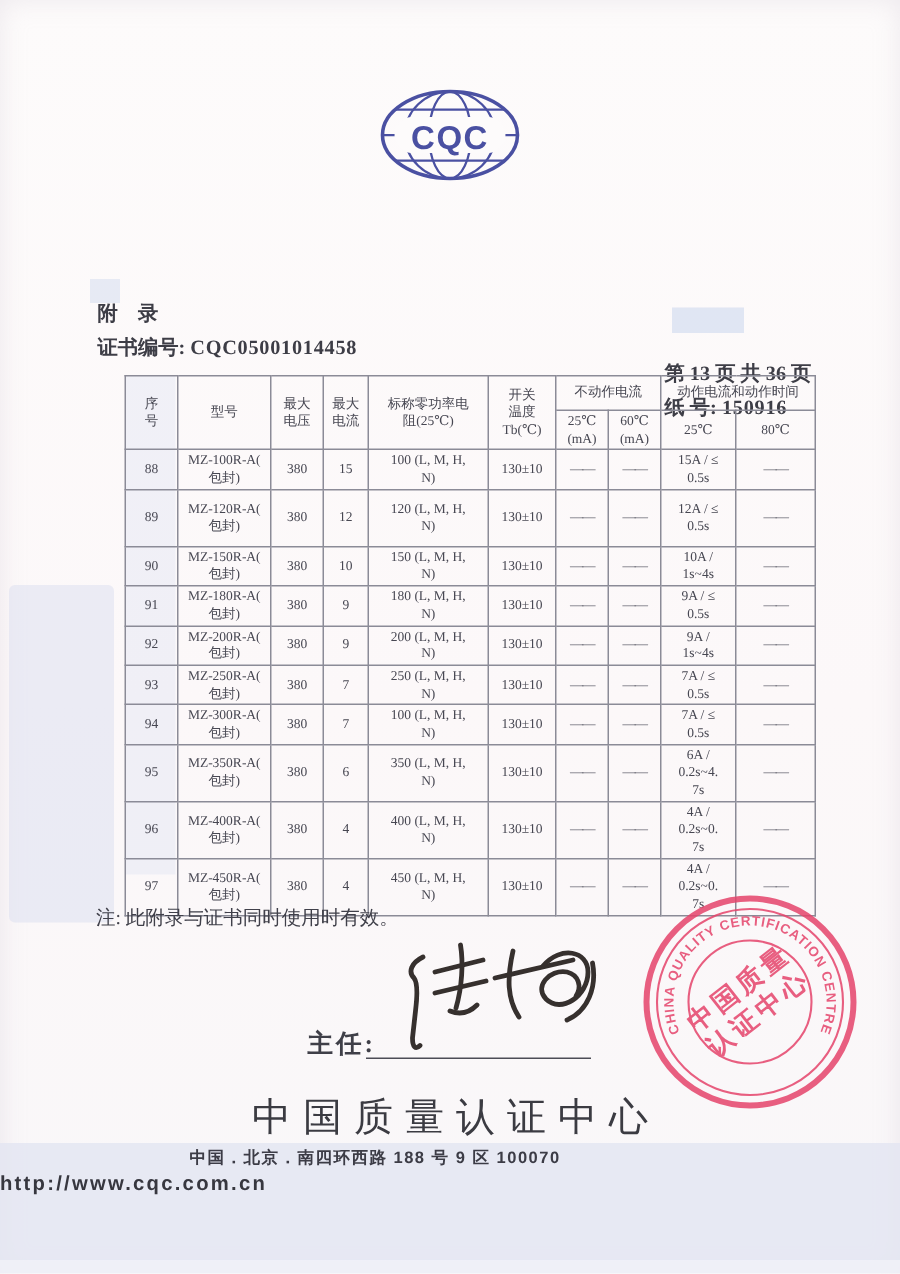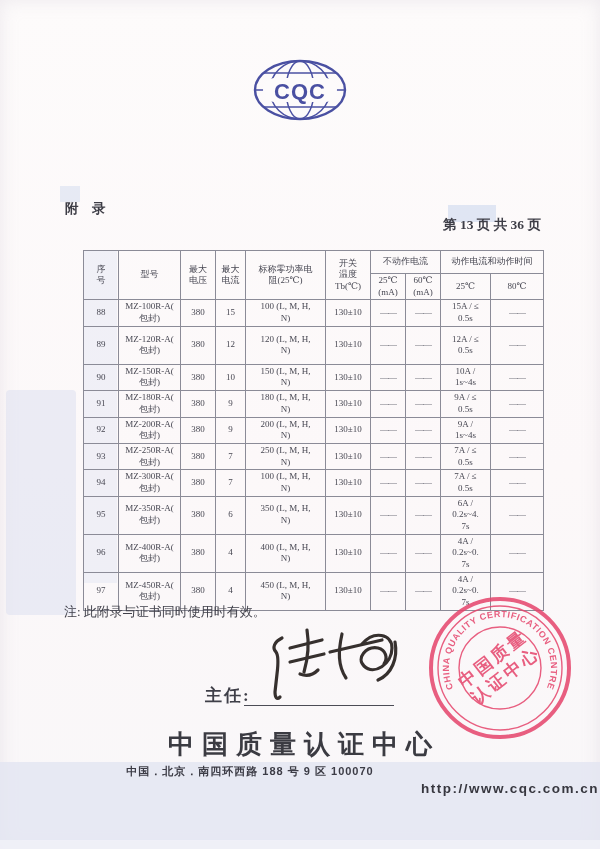--- a/index.html
+++ b/index.html
@@ -27,21 +27,21 @@
   .logo { position:absolute; left:250px; top:58px; }
   .title {
     position:absolute; left:0; top:124px; width:600px;
     text-align:center; font-size:29px; font-weight:bold;
     letter-spacing:13px; text-indent:13px; color:#4b4349;
   }
   .hdr-line { position:absolute; width:600px; font-size:13.5px; font-weight:bold; color:#3d3d46; white-space:pre; }
   .hdr-line1 { top:184px; }
   .hdr-line2 { top:207px; }
   .hdr-left  { position:absolute; left:65px; }
-  .hdr-right { position:absolute; left:443px; }
+  .hdr-right { position:absolute; left:443px;margin-top:24px; }
   .cert-val  { letter-spacing:.5px; }
 
   
   .tbl-wrap { position:absolute; left:83px; top:250px; }
   table { border-collapse:collapse; table-layout:fixed; width:460px; }
   th,td {
     border:1px solid #8b8b97; text-align:center; vertical-align:middle;
     font-size:9px; line-height:1.3; font-weight:normal; color:#474752;
     white-space:pre-line; padding:1px 0; overflow:hidden;
   }
@@ -55,29 +55,29 @@
   .sig-line { position:absolute; left:244px; top:705px; width:150px; border-bottom:1.6px solid #4c4c56; }
   .sig-svg { position:absolute; left:250px; top:622px; }
 
   
   .stamp { position:absolute; left:425px; top:593px; opacity:.85; }
 
   
   .footer-org {
     position:absolute; left:0; top:727px; width:600px; text-align:center;
     font-family:"Liberation Sans","DejaVu Sans",sans-serif;
-    font-size:26px; font-weight:bold; letter-spacing:8px; text-indent:8px; color:#3b3b42;
+    font-size:26px; font-weight:normal; letter-spacing:8px; text-indent:8px; color:#3b3b42;
   }
   .footer-addr {
     position:absolute; left:0; top:764px; width:500px; text-align:center;
     font-family:"Liberation Sans","DejaVu Sans",sans-serif;
     font-size:11px; font-weight:bold; color:#3c3c46; letter-spacing:1px;
   }
   .footer-url {
-    position:absolute; left:0; top:781px; width:599px; text-align:right;
+    position:absolute; left:0; top:781px; width:599px; text-align:left;
     font-family:"Liberation Sans","DejaVu Sans",sans-serif;
     font-size:13.5px; font-weight:bold; color:#37373f; letter-spacing:1.5px;
   }
 </style>
 </head>
 <body>
 
 <div class="page">
 
   <div class="tint band-bottom"></div>
@@ -97,20 +97,24 @@
       <line x1="5" y1="32" x2="95" y2="32" stroke-width="1.5"></line>
     </g>
     <rect x="13" y="20" width="74" height="24" rx="12" fill="#fdfbfb"></rect>
     <text x="50" y="41" text-anchor="middle" font-size="22" font-weight="bold" fill="#4a50a2" font-family="Liberation Sans, DejaVu Sans, sans-serif" letter-spacing="1">CQC</text>
   </svg>
 
 
   <div class="hdr-line hdr-line1">
     <span class="hdr-left">附    录</span>
     <span class="hdr-right">第 13 页 共 36 页</span>
+  </div>
+  <div class="hdr-line hdr-line2">
+    <span class="hdr-left"><span>证书编号: </span><span class="cert-val">CQC05001014458</span></span>
+    <span class="hdr-right"><span>纸 号: </span><span class="cert-val">150916</span></span>
   </div>
 
   <div class="tbl-wrap">
     <table>
       <colgroup>
         <col style="width:35px">
           <col style="width:62px">
           <col style="width:35px">
           <col style="width:30px">
         <col style="width:80px">

